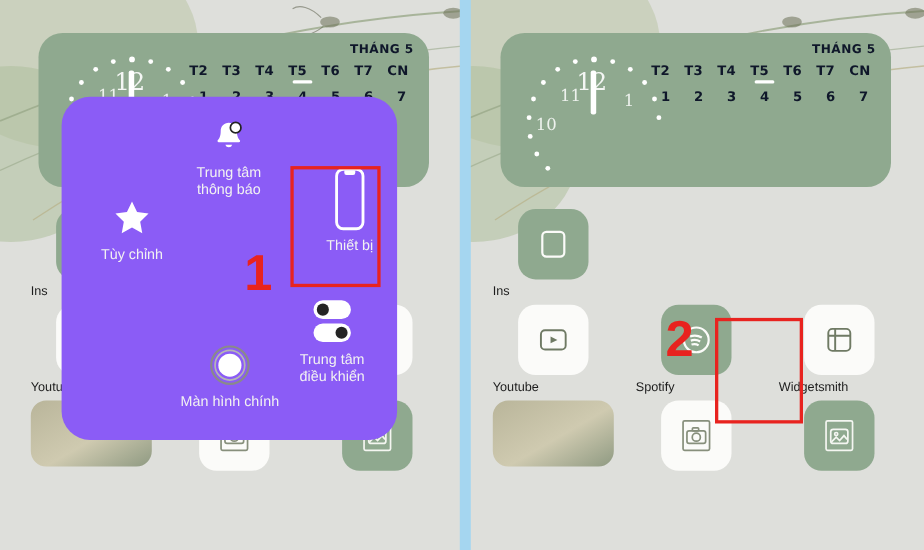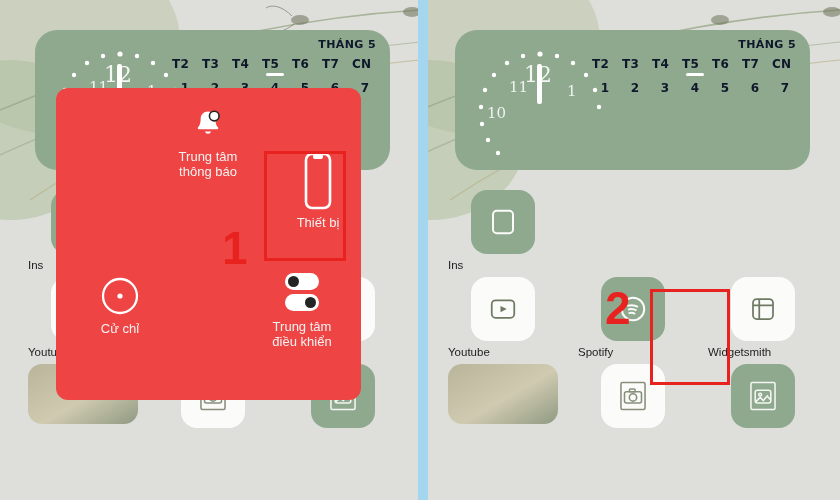--- a/index.html
+++ b/index.html
@@ -55,21 +55,21 @@
     width:64px; height:64px; border-radius:16px; margin:0 auto 5px;
     display:flex; align-items:center; justify-content:center;
   }
   .tile-green { background:#8fa98f; }
   .tile-white { background:#fbfbf9; }
   .tile-photo { background:linear-gradient(150deg,#b9b59a 0%,#cfcab0 55%,#8f9a82 100%); }
   .app-label { font-size:11.5px; color:#1d1d1d; font-family:"Liberation Sans",sans-serif; }
 
   
   .at-menu {
-    position:absolute; background:#ef4444; border-radius:12px; z-index:30;
+    position:absolute; background:#8b5cf6; border-radius:26px; z-index:30;
     color:#fff; font-family:"Liberation Sans", sans-serif;
   }
   .at-left  { left:56px;  top:88px; width:305px; height:312px; }
 
   .at-item { position:absolute; text-align:center; }
   .at-ico { display:flex; align-items:center; justify-content:center; height:44px; }
   .at-lbl { font-size:13px; line-height:15px; color:#f2f2f2; margin-top:3px; white-space:pre-line; }
 
   
   .hl { position:absolute; border:3px solid #e8231f; z-index:35; }
@@ -236,41 +236,50 @@
           <svg width="34" height="34" viewBox="0 0 24 24">
             <path d="M12 3.2c-3.1 0-5.2 2.3-5.2 5.3 0 3.7-1.1 5-1.9 6-.4.5 0 1.2.6 1.2h13c.7 0 1-.7.6-1.2-.8-1-1.9-2.3-1.9-6 0-3-2.1-5.3-5.2-5.3z" fill="#fff"></path>
             <path d="M9.8 17.3a2.3 2.3 0 0 0 4.4 0z" fill="#fff"></path>
             <circle cx="16.4" cy="6.4" r="3.4" fill="#fff" stroke="#242424" stroke-width="1.1"></circle>
           </svg>
         </div>
         <div class="at-lbl">Trung tâm
 thông báo</div>
       </div>
 
+      <div class="at-item" style="left:10px; top:88px; width:108px;">
+        <div class="at-ico">
+          <svg width="38" height="38" viewBox="0 0 24 24">
+            <path d="M12 2.6l2.9 6.1 6.6.9-4.8 4.6 1.2 6.6L12 17.6 6.1 20.8l1.2-6.6L2.5 9.6l6.6-.9z" fill="#fff"></path>
+          </svg>
+        </div>
+        <div class="at-lbl">Tùy chỉnh</div>
+      </div>
 
       <div class="at-item" style="left:213px; top:62px; width:98px;">
         <div class="at-ico" style="height:62px;">
           <svg width="30" height="58" viewBox="0 0 30 58">
             <rect x="3" y="2" width="24" height="54" rx="6" fill="none" stroke="#fff" stroke-width="2.6"></rect>
             <path d="M11 3 h8 a1 1 0 0 1 1 1 v1 a2 2 0 0 1 -2 2 h-6 a2 2 0 0 1 -2 -2 v-1 a1 1 0 0 1 1 -1z" fill="#fff"></path>
           </svg>
         </div>
         <div class="at-lbl">Thiết bị</div>
       </div>
 
-      <div class="at-item" style="left:10px; top:186px; width:108px;">
+
+      <div class="at-item" style="left:98px; top:222px; width:110px;">
         <div class="at-ico">
-          <svg width="44" height="44" viewBox="0 0 44 44">
-            <circle cx="22" cy="22" r="17" fill="none" stroke="#fff" stroke-width="2.3"></circle>
-            <circle cx="22" cy="22" r="2.6" fill="#fff"></circle>
+          <svg width="38" height="38" viewBox="0 0 38 38">
+            <circle cx="19" cy="19" r="17" fill="none" stroke="#8a8a8a" stroke-width="2"></circle>
+            <circle cx="19" cy="19" r="13.5" fill="none" stroke="#b5b5b5" stroke-width="1.6"></circle>
+            <circle cx="19" cy="19" r="10.5" fill="#fff"></circle>
           </svg>
         </div>
-        <div class="at-lbl">Cử chỉ</div>
-      </div>
-
+        <div class="at-lbl">Màn hình chính</div>
+      </div>
 
       <div class="at-item" style="left:194px; top:180px; width:104px;">
         <div class="at-ico" style="height:48px;flex-direction:column;gap:4px;">
           <div class="tog l">
               <i></i>
             </div>
           <div class="tog r">
               <i></i>
             </div>
         </div>

